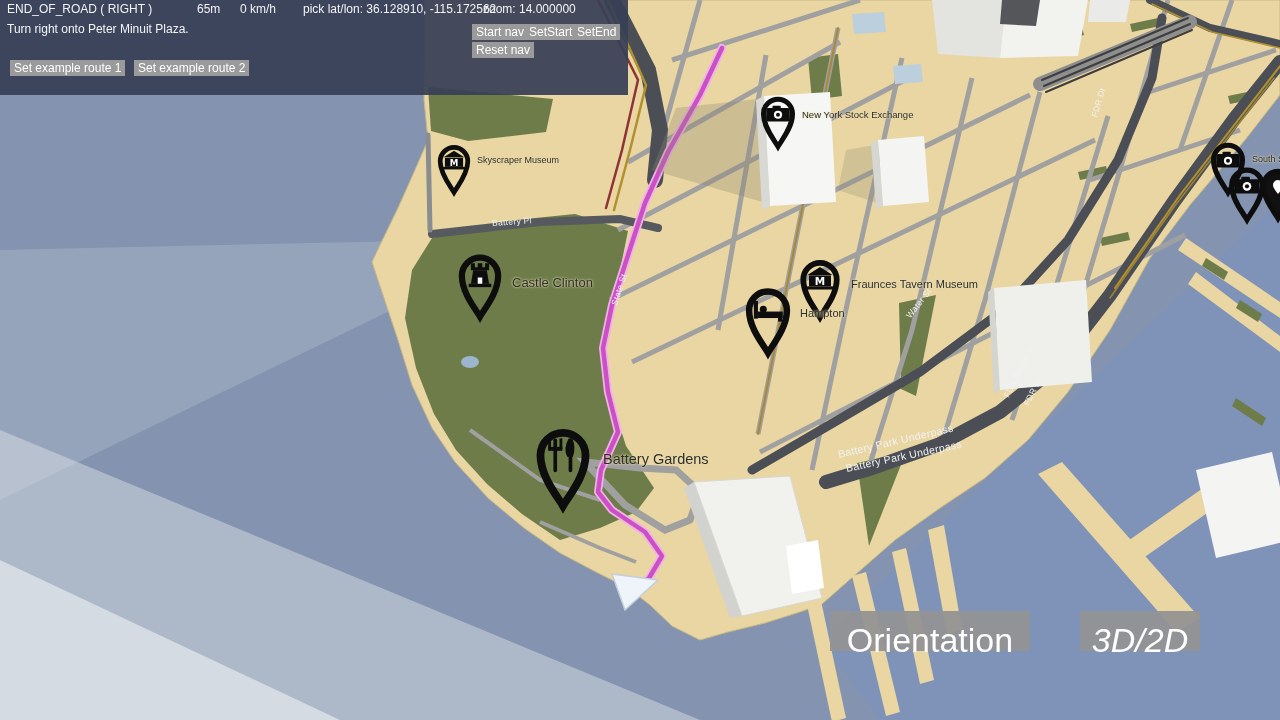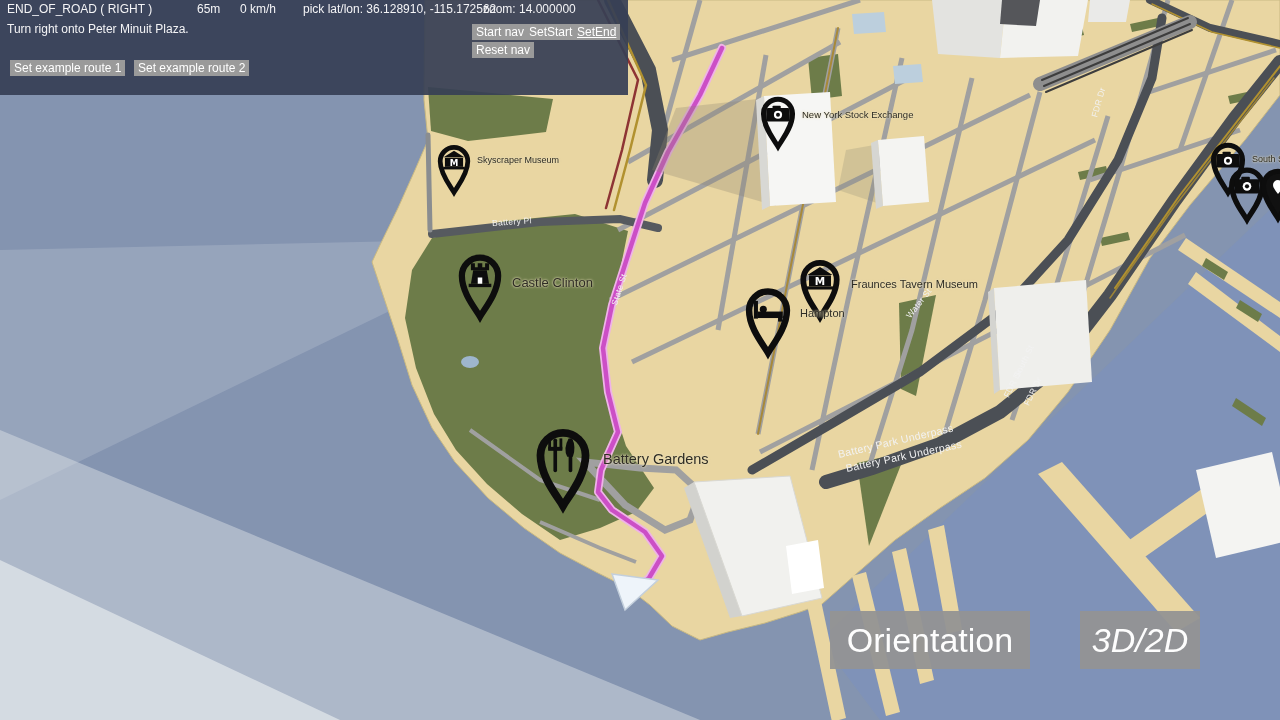--- a/index.html
+++ b/index.html
@@ -19,21 +19,21 @@
 
   
   #hud{position:absolute;left:0;top:0;width:628px;height:95px;
        background:rgba(55,63,85,.93);color:#f4f4f6;font-size:12px;}
   #hud span.t{position:absolute;white-space:nowrap;}
   .hbtn{position:absolute;background:#9a9a9a;color:#fff;font-size:12px;
         padding:1px 4px;white-space:nowrap;cursor:default;}
 
   
   .bigbtn{position:absolute;background:rgba(148,148,148,.95);color:#fdfdfd;
-          font-size:34px;text-align:center;line-height:58px;height:58px;}
+          font-size:34px;text-align:center;line-height:58px;height:40px;}
 </style>
 </head>
 <body>
 
 <svg id="map-canvas" viewBox="0 0 1280 720">
 
   <g>
     <rect x="0" y="0" width="1280" height="720" fill="#8494b0"></rect>
     <polygon points="820,640 1280,200 1280,720 880,720" fill="#7d92bb" opacity="0.75"></polygon>
     <polygon points="0,250 540,238 0,500" fill="#ffffff" opacity="0.15"></polygon>
@@ -279,20 +279,20 @@
 <div id="hud">
   <span class="t" style="left:7px;top:2px;">END_OF_ROAD ( RIGHT )</span>
   <span class="t" style="left:197px;top:2px;">65m</span>
   <span class="t" style="left:240px;top:2px;">0 km/h</span>
   <span class="t" style="left:295px;top:2px;padding-left:8px;">pick lat/lon: 36.128910, -115.172562</span>
   <span class="t" style="left:483px;top:2px;">zoom: 14.000000</span>
   <span class="t" style="left:7px;top:22px;">Turn right onto Peter Minuit Plaza.</span>
 
   <button class="hbtn" style="left:472px;top:24px;border:0;">Start nav</button>
   <button class="hbtn" style="left:525px;top:24px;border:0;">SetStart</button>
-  <button class="hbtn" style="left:573px;top:24px;border:0;text-decoration:underline;">SetEnd</button>
+  <button class="hbtn" style="left:573px;top:24px;border:0;">SetEnd</button>
   <button class="hbtn" style="left:472px;top:42px;border:0;">Reset nav</button>
   <button class="hbtn" style="left:10px;top:60px;border:0;">Set example route 1</button>
   <button class="hbtn" style="left:134px;top:60px;border:0;">Set example route 2</button>
 </div>
 
 <div class="bigbtn" style="left:830px;top:611px;width:200px;">Orientation</div>
 <div class="bigbtn" style="left:1080px;top:611px;width:120px;font-style:italic;">3D/2D</div>
 
 </body></html>

